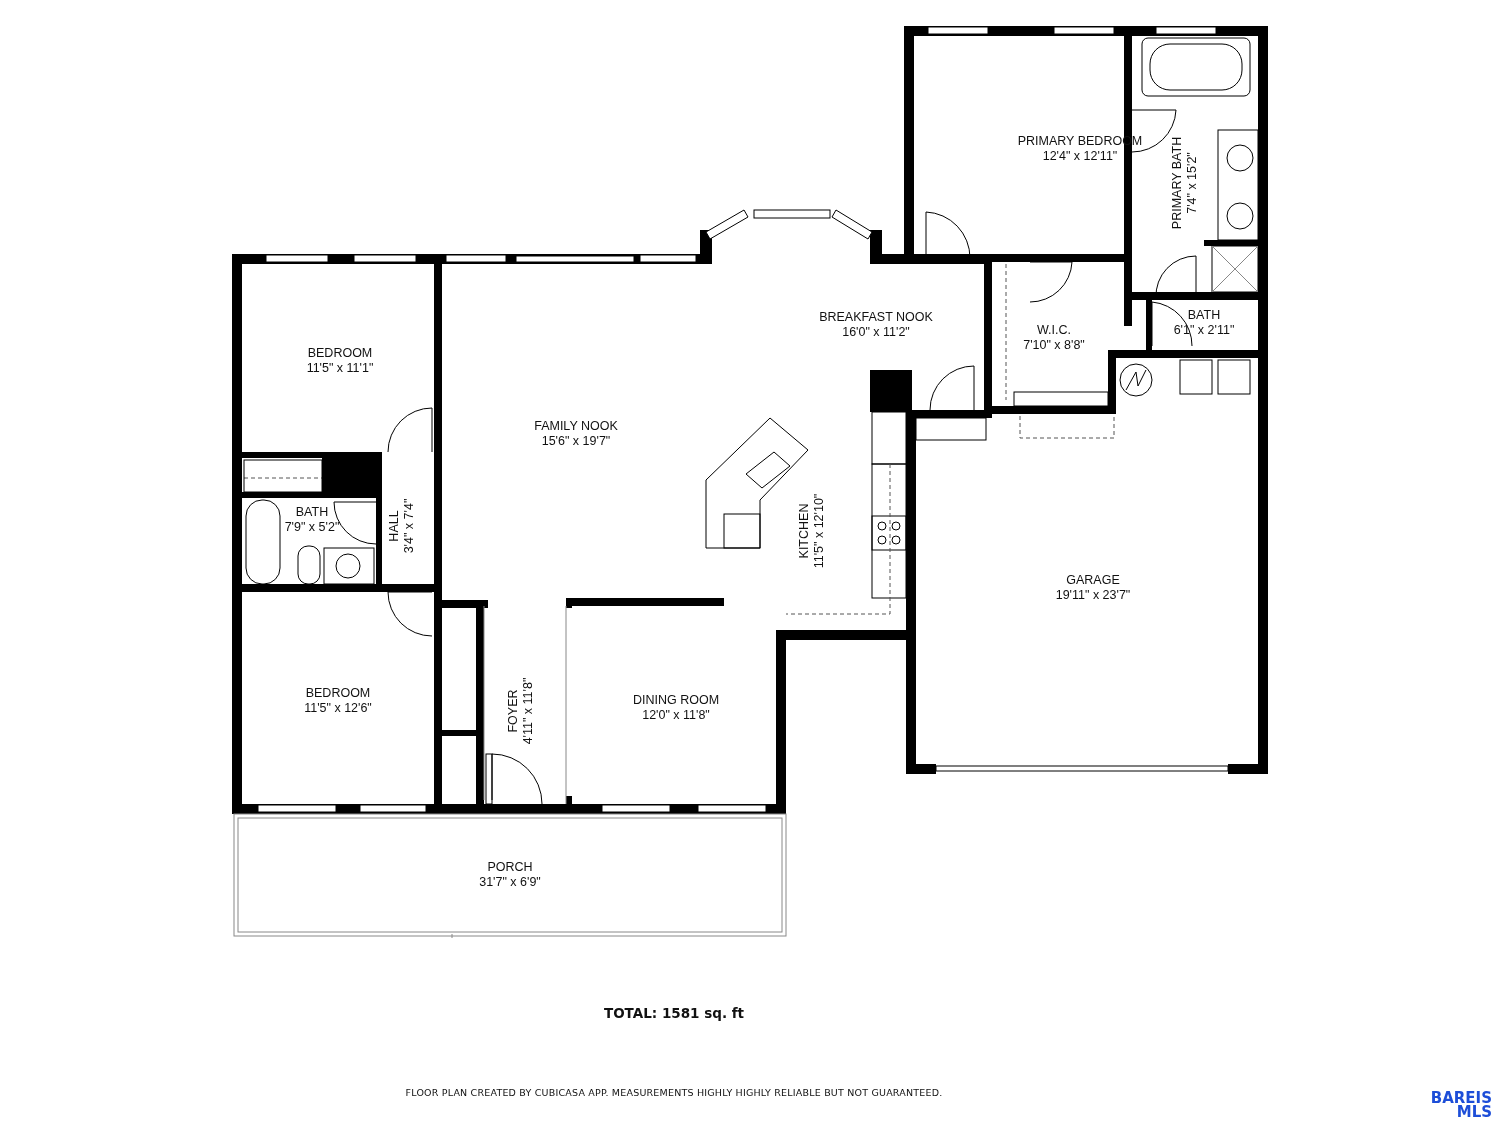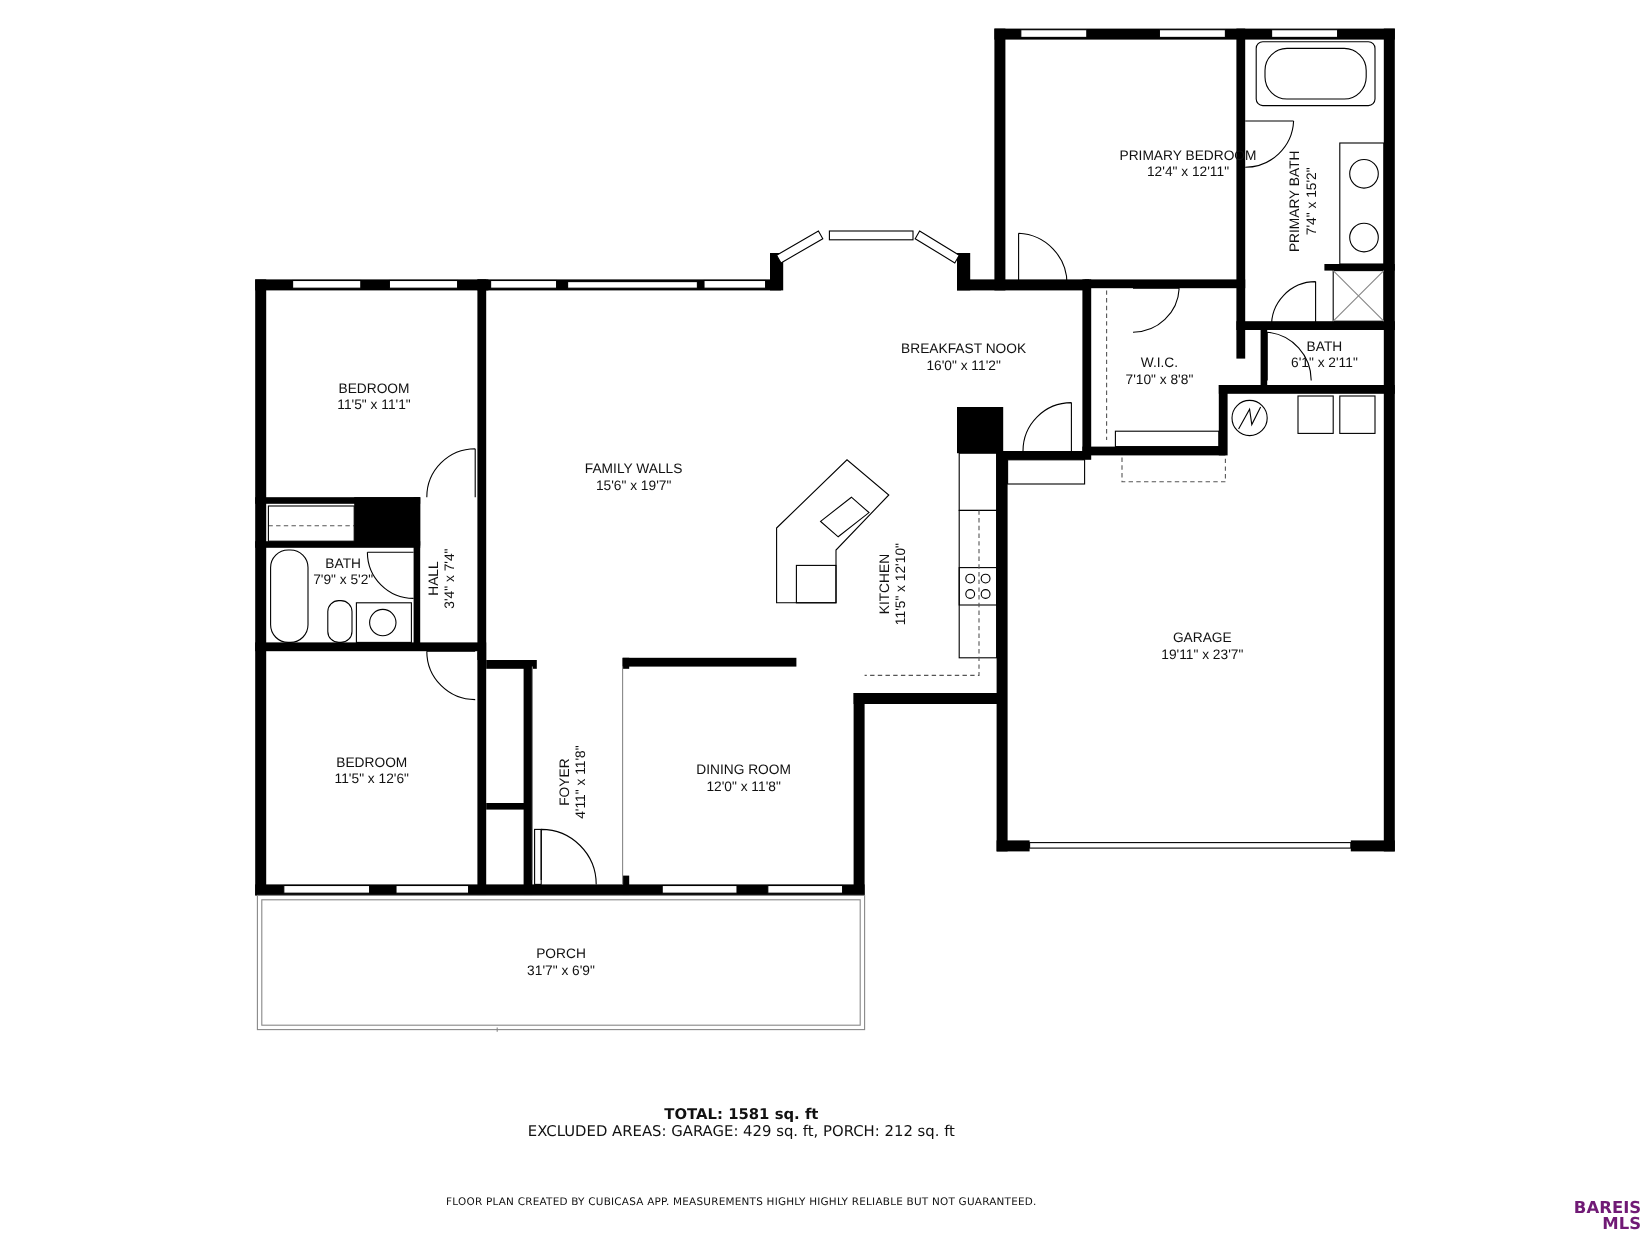--- a/index.html
+++ b/index.html
@@ -10,21 +10,21 @@
   .gray{stroke:#888;stroke-width:1;fill:none;}
   .dash{stroke:#555;stroke-width:1;fill:none;stroke-dasharray:4 3;}
   .win{fill:#fff;stroke:#000;stroke-width:1;}
   .door{fill:none;stroke:#000;stroke-width:1;}
   .label{position:absolute;text-align:center;font-size:12.5px;line-height:15px;color:#111;white-space:nowrap;transform:translate(-50%,-50%);}
   .label.vert{transform:translate(-50%,-50%) rotate(-90deg);}
   .footer{position:absolute;left:0;width:1348px;text-align:center;font-family:"DejaVu Sans",sans-serif;}
   .f-total{top:1005px;font-size:13.5px;font-weight:bold;}
   .f-line{font-size:13.5px;}
   .f-note{top:1087px;font-size:9.5px;letter-spacing:0.2px;}
-  .logo{position:absolute;right:8px;bottom:6px;color:#701a75;font-family:"DejaVu Sans",sans-serif;font-weight:bold;font-size:15px;line-height:14px;text-align:right;}
+  .logo{position:absolute;right:8px;bottom:6px;color:#1d4ed8;font-family:"DejaVu Sans",sans-serif;font-weight:bold;font-size:15px;line-height:14px;text-align:right;}
 </style>
 </head>
 <body>
 
 <svg id="plan" viewBox="0 0 1500 1125" xmlns="http://www.w3.org/2000/svg">
 
   <g>
 
     <rect class="wall" x="232" y="254" width="10" height="560"></rect>
     <rect class="wall" x="232" y="254" width="212" height="10"></rect>
@@ -176,21 +176,21 @@
 </div>
 <div class="label" style="left:1204px;top:323px">
   <div>BATH</div>
   <div>6'1" x 2'11"</div>
 </div>
 <div class="label" style="left:340px;top:361px">
   <div>BEDROOM</div>
   <div>11'5" x 11'1"</div>
 </div>
 <div class="label" style="left:576px;top:434px">
-  <div>FAMILY WALLS</div>
+  <div>FAMILY NOOK</div>
   <div>15'6" x 19'7"</div>
 </div>
 <div class="label" style="left:312px;top:520px">
   <div>BATH</div>
   <div>7'9" x 5'2"</div>
 </div>
 <div class="label vert" style="left:402px;top:526px">
   <div>HALL</div>
   <div>3'4" x 7'4"</div>
 </div>
@@ -214,20 +214,19 @@
   <div>DINING ROOM</div>
   <div>12'0" x 11'8"</div>
 </div>
 <div class="label" style="left:510px;top:875px">
   <div>PORCH</div>
   <div>31'7" x 6'9"</div>
 </div>
 
 <div class="footer f-total">
   <div>TOTAL: 1581 sq. ft</div>
-  <div class="f-line" style="font-weight:normal">EXCLUDED AREAS: GARAGE: 429 sq. ft, PORCH: 212 sq. ft</div>
 </div>
 <div class="footer f-note">FLOOR PLAN CREATED BY CUBICASA APP. MEASUREMENTS HIGHLY HIGHLY RELIABLE BUT NOT GUARANTEED.</div>
 
 <div class="logo">
   <div>BAREIS</div>
   <div>MLS</div>
 </div>
 
 </body></html>

